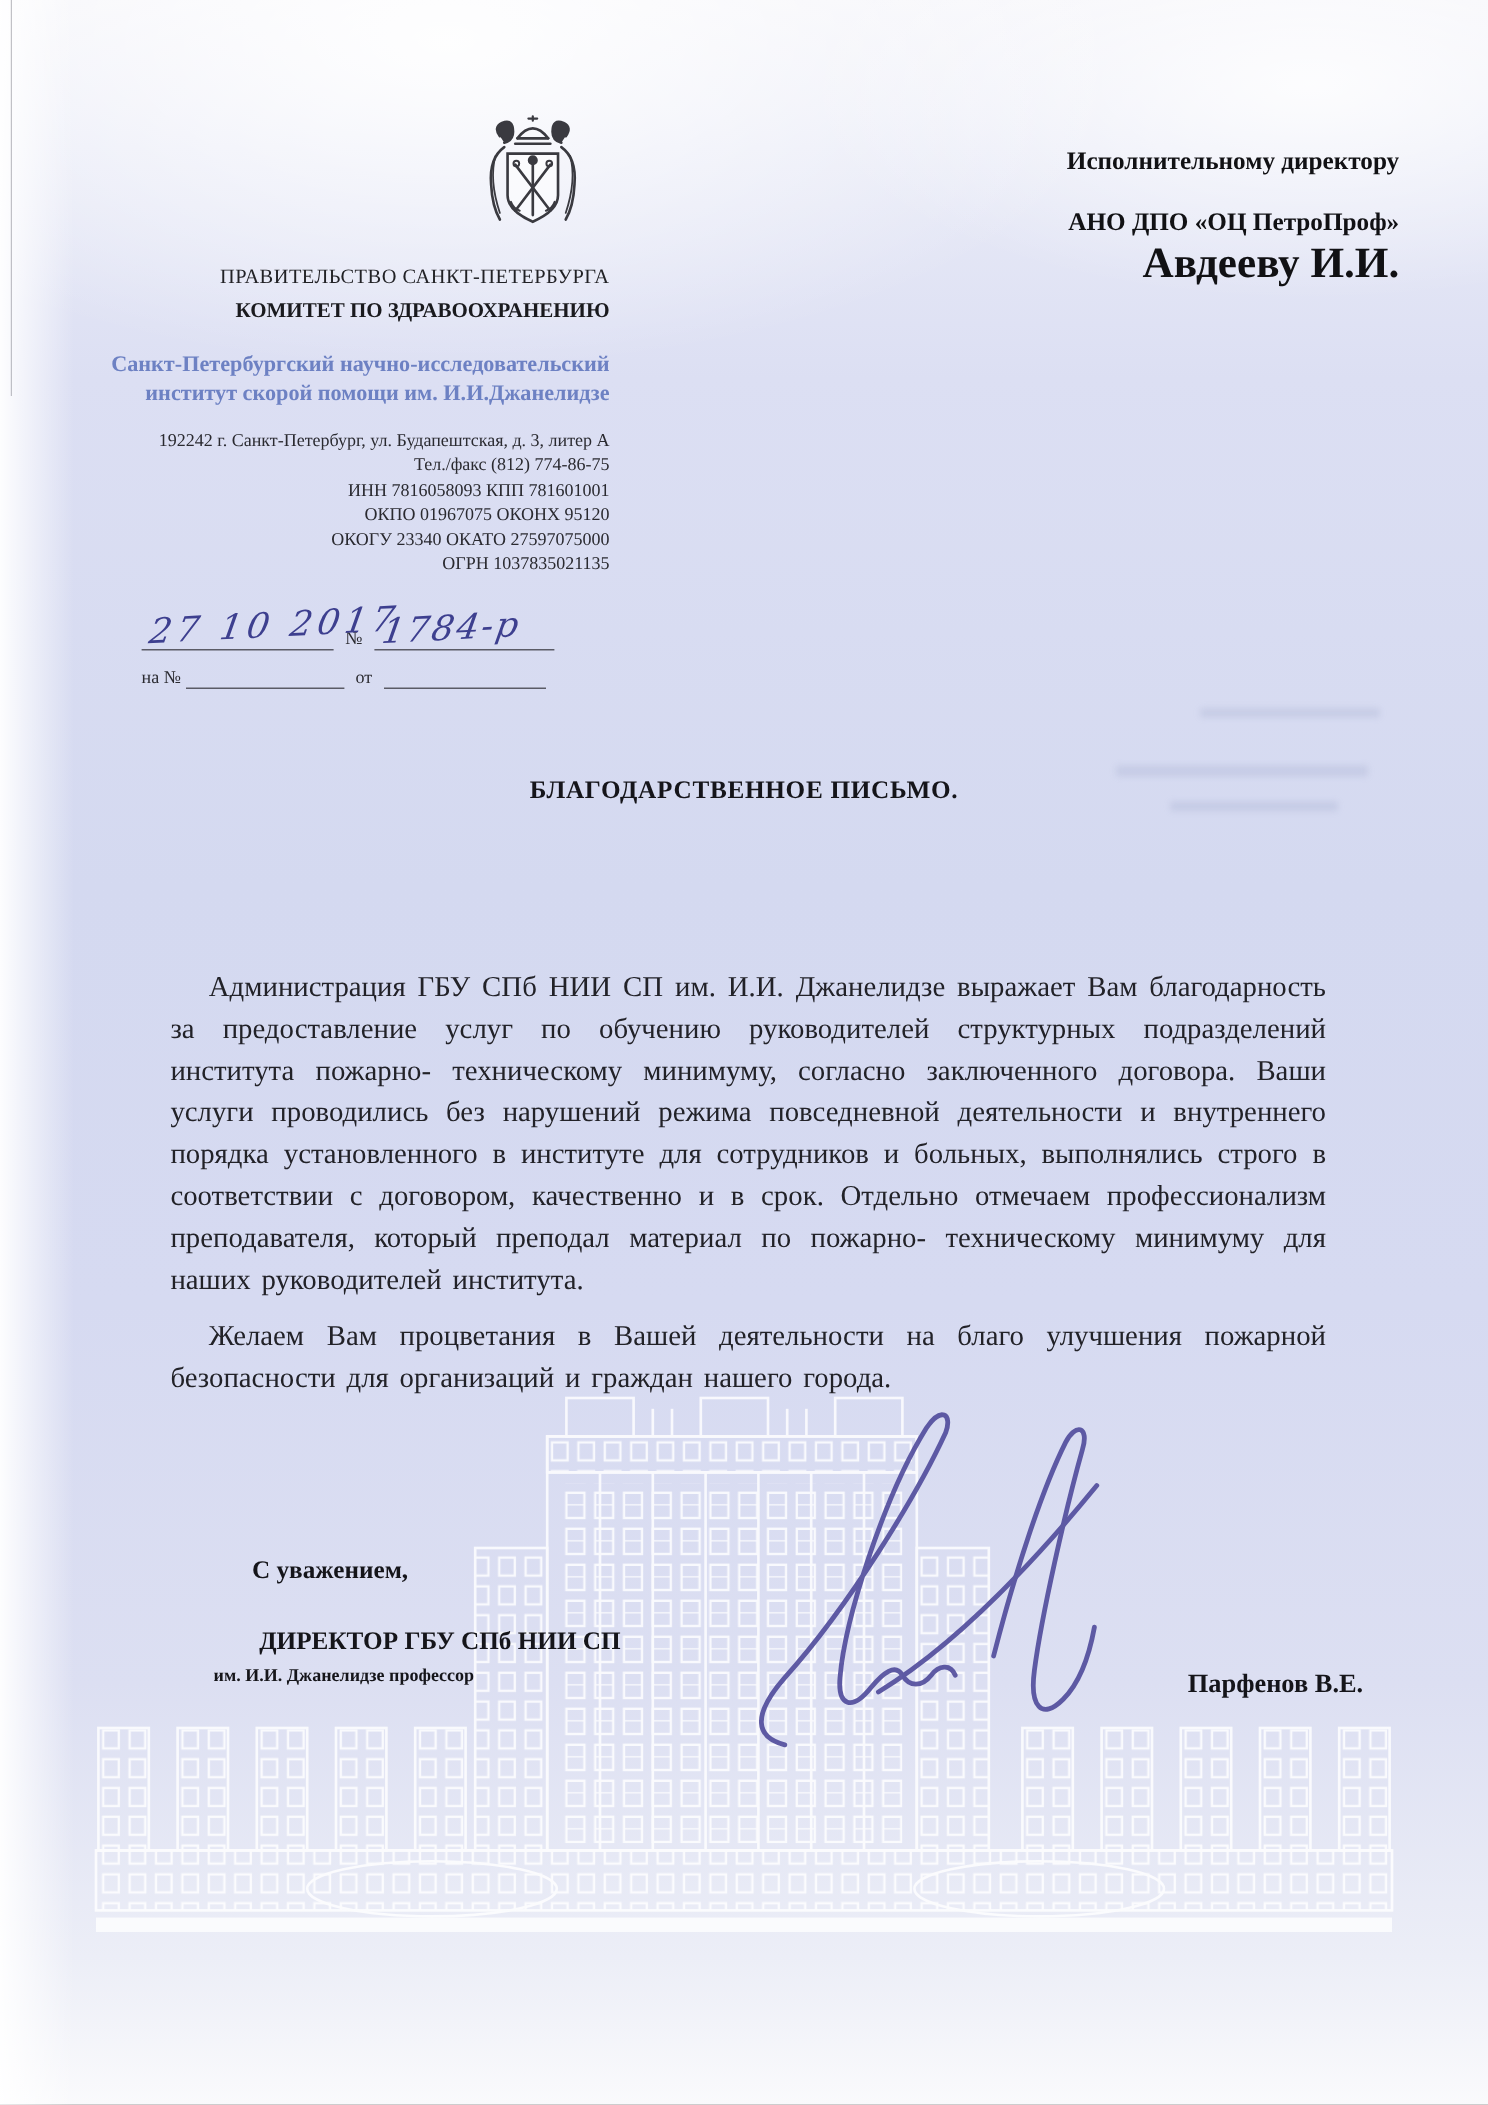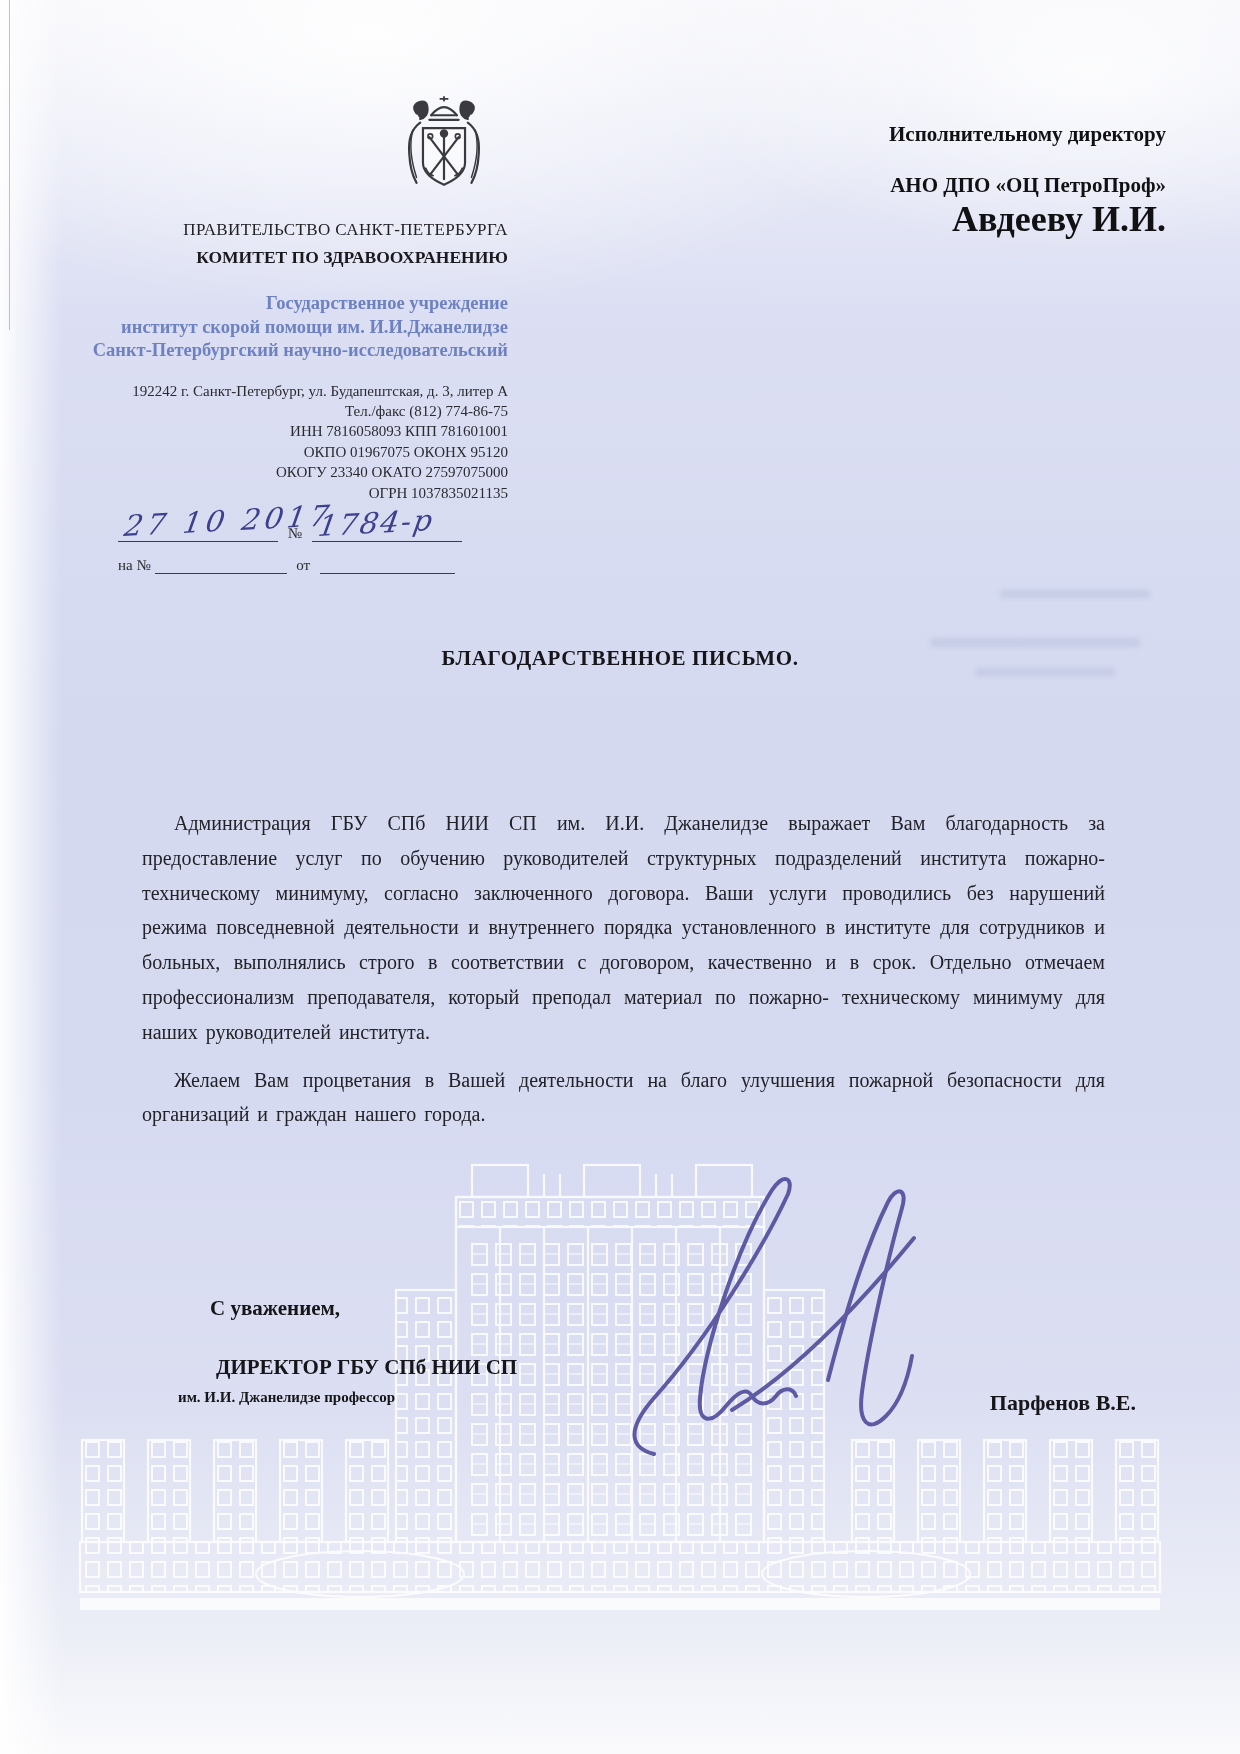--- a/index.html
+++ b/index.html
@@ -41,21 +41,21 @@
   .rcpt-1 { font-size:21px; font-weight:bold; }
   .rcpt-2 { font-size:21px; font-weight:bold; margin-top:26px; }
   .rcpt-3 { font-size:36px; font-weight:bold; margin-top:0; }
 
   
   .title { position:absolute; left:0; right:0; top:646px; text-align:center;
            font-size:21px; font-weight:bold; letter-spacing:.6px; color:#15151a; }
 
   
   .body-text { position:absolute; left:142px; top:806px; width:963px; z-index:4; }
-  .body-text p { margin:0; font-size:20px; line-height:34.8px; text-align:justify; text-align-last:left;
+  .body-text p { margin:0; font-size:24px; line-height:34.8px; text-align:justify; text-align-last:left;
                  word-spacing:3px; color:#222228; }
   .body-text p + p { margin-top:13px; }
   .indent { text-indent:32px; }
 
   
   .signoff { position:absolute; left:178px; top:1296px; z-index:6; color:#15151a; }
   .signoff-salut { font-size:21px; font-weight:bold; margin-left:32px; }
   .signoff-t1 { font-size:21px; font-weight:bold; margin-top:34px; margin-left:38px; }
   .signoff-t2 { font-size:15px; font-weight:bold; margin-top:9px; }
   .sign-name { position:absolute; right:104px; top:1390px; font-size:22px; font-weight:bold; color:#15151a; z-index:6; }
@@ -105,23 +105,22 @@
 
         <path d="M70 42 V92"></path>
         <circle cx="70" cy="42" r="3.4" fill="#3a3a40"></circle>
       </g>
     </svg>
 
     <div class="lh-gov">ПРАВИТЕЛЬСТВО САНКТ-ПЕТЕРБУРГА</div>
     <div class="lh-com">КОМИТЕТ ПО ЗДРАВООХРАНЕНИЮ</div>
 
     <div class="lh-inst">
-      <div>Государственное учреждение</div>
+      <div>Санкт-Петербургский научно-исследовательский</div>
       <div>институт скорой помощи им. И.И.Джанелидзе</div>
-      <div>Санкт-Петербургский научно-исследовательский</div>
     </div>
 
     <div class="lh-addr">
       <div>192242 г. Санкт-Петербург, ул. Будапештская, д. 3, литер А</div>
       <div>Тел./факс (812) 774-86-75</div>
       <div>ИНН 7816058093 КПП 781601001</div>
       <div>ОКПО 01967075 ОКОНХ 95120</div>
       <div>ОКОГУ 23340 ОКАТО 27597075000</div>
       <div>ОГРН 1037835021135</div>
     </div>

